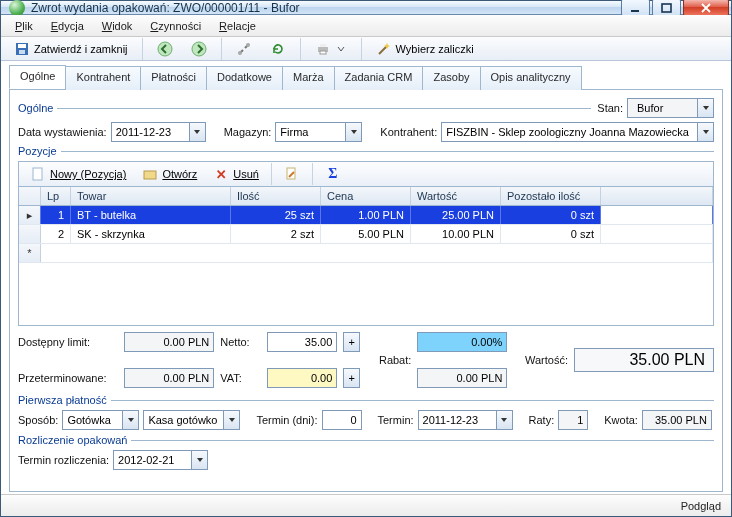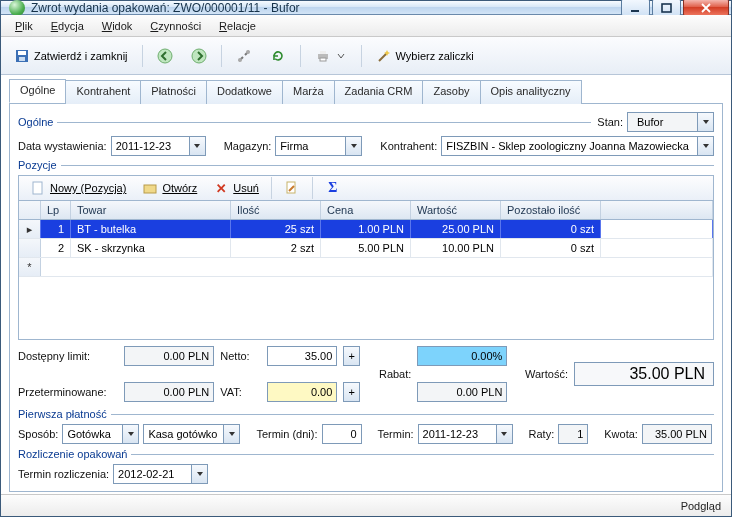--- a/index.html
+++ b/index.html
@@ -8,21 +8,21 @@
   .titlebar { height: 14px; background: linear-gradient(#f7fbff,#d7e7f7 45%,#bcd4ee 46%,#d2e4f6); display:flex; align-items:center; padding:0 2px 0 8px; border-bottom:1px solid #6a89ab;}
   .titlebar .icon { width:16px; height:16px; border-radius:50%; background: radial-gradient(circle at 35% 30%, #d9f5d9, #4caf50 60%, #2e7d32); margin-right:6px;}
   .titlebar .title { flex:1; color:#16324a; font-size:12px; }
   .winbtns { display:flex; gap:2px; }
   .winbtn { width:29px; height:19px; border:1px solid #5a7ca0; border-radius:3px; display:flex;align-items:center;justify-content:center; background:linear-gradient(#f4f9ff,#cfe1f4);}
   .winbtn.close { width:46px; background:linear-gradient(#f7c3bd,#e1634e 45%,#d13a22 46%,#ef7a63); border-color:#8b2f22;}
   .winbtn svg{width:12px;height:10px;}
   .menubar { height:22px; background:linear-gradient(#fdfdfd,#ececec); border-bottom:1px solid #c9c9c9; display:flex; align-items:center; padding:0 6px; gap:2px;}
   .menuitem { padding:2px 8px; color:#1a1a1a;}
   .menuitem u{text-decoration:underline;}
-  .toolbar { height:38px; background:linear-gradient(#fbfcfe,#e8eef6); border-bottom:1px solid #b7c6d8; display:flex; align-items:center; padding:0 6px; gap:4px;}
+  .toolbar { height:24px; background:linear-gradient(#fbfcfe,#e8eef6); border-bottom:1px solid #b7c6d8; display:flex; align-items:center; padding:0 6px; gap:4px;}
   .tbtn { height:24px; display:flex; align-items:center; padding:0 6px; border:1px solid transparent; border-radius:3px; gap:4px;}
   .sep{width:1px;height:22px;background:#c7d3e1;margin:0 3px;}
   .iconbox{width:16px;height:16px;display:inline-flex;align-items:center;justify-content:center;}
   .content { flex:1; padding:4px 8px 2px 8px; display:flex; flex-direction:column; overflow:hidden;}
   .tabs { display:flex; border-bottom:1px solid #9fb6cf; }
   .tab { padding:4px 10px 5px 10px; border:1px solid #9fb6cf; border-bottom:none; margin-right:-1px; background:linear-gradient(#f7fbff,#e5eef8); color:#2a2a2a; position:relative; top:1px;}
   .tab.active{ background:#fff; border-bottom:1px solid #fff; top:0; padding-bottom:6px;}
   .panel{ border:1px solid #9fb6cf; border-top:none; flex:1; padding:6px 8px 4px 8px; overflow:auto; background:#fff;}
   .groupline{display:flex;align-items:center; margin:2px 0 4px 0;}
   .grouplbl{color:#0a3b92; padding-right:4px;}

